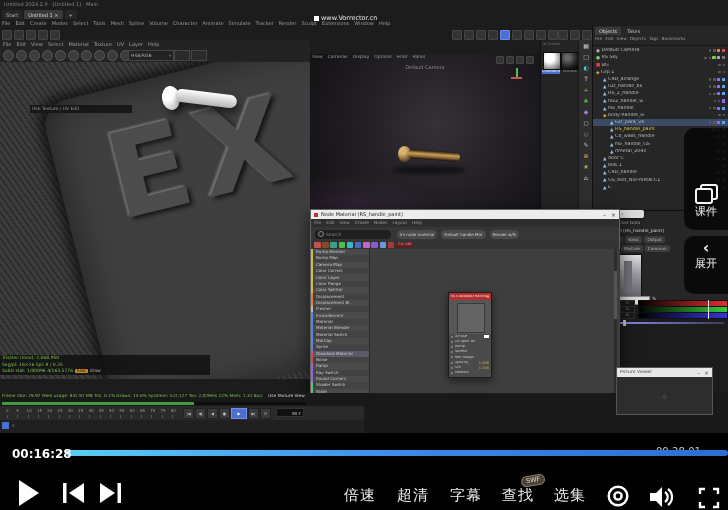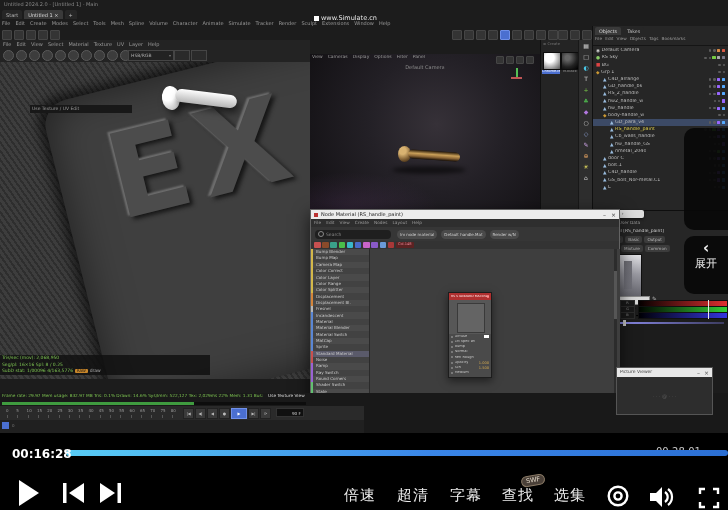--- a/index.html
+++ b/index.html
@@ -672,21 +672,21 @@
       </div>
     <div class="abs nw" style="left:276px;top:15px;width:28px;height:9px;background:#101010;border:1px solid #333;font-size:4.2px;color:#ccc;text-align:right;line-height:9px;padding-right:2px;box-sizing:border-box;">90 F</div>
     <div class="abs" style="left:0;top:27px;width:364px;height:13px;background:#202020;">
       <div class="abs" style="left:2px;top:2px;width:7px;height:7px;background:#4b6fd0;"></div>
       <span class="abs" style="left:12px;top:3px;font-size:4px;color:#777;">0</span>
     </div>
   </div>
 
   <div class="abs nw" style="left:314px;top:15px;z-index:6;display:flex;align-items:center;">
     <span style="width:5px;height:5px;background:#fff;margin-right:2px;display:inline-block;"></span>
-    <span style="font-size:6.5px;color:#e8e8e8;">www.Simulate.cn</span>
+    <span style="font-size:6.5px;color:#e8e8e8;">www.Vorrector.cn</span>
   </div>
 
 
   <div class="abs nw" style="left:656px;top:447px;font-size:10px;color:#c8c8c8;z-index:5;">00:28:01</div>
   <div class="abs" id="progress"></div>
   <div class="abs nw" style="left:12px;top:448px;font-size:12px;font-weight:bold;color:#fff;z-index:7;">00:16:28</div>
 
   <div class="abs" style="left:18px;top:480px;z-index:7;">
     <svg width="22" height="26">
         <polygon points="1,0 21,13 1,26" fill="#fff"></polygon>
@@ -725,20 +725,27 @@
         <path d="M20 4 a10 10 0 0 1 0 16" stroke="#fff" stroke-width="2.2" fill="none"></path>
       </svg>
   </div>
   <div class="abs" style="left:698px;top:487px;z-index:7;">
     <svg width="22" height="22">
         <path d="M2 7V2h5 M15 2h5v5 M20 15v5h-5 M7 20H2v-5" stroke="#fff" stroke-width="2.4" fill="none"></path>
       </svg>
   </div>
 
   <div class="abs" id="sb1">
+    <div class="abs" style="left:0;top:54px;width:44px;">
+      <div style="position:relative;height:22px;">
+        <span class="abs bookA"></span>
+          <span class="abs bookB"></span>
+      </div>
+      <div class="sb-label">课件</div>
+    </div>
   </div>
   <div class="abs" id="sb2">
     <div class="abs" style="left:0;top:4px;width:44px;">
       <div style="text-align:center;font-size:15px;color:#f0f0f0;font-weight:bold;line-height:16px;">‹</div>
       <div class="sb-label">展开</div>
     </div>
   </div>
 
 </div>
 

